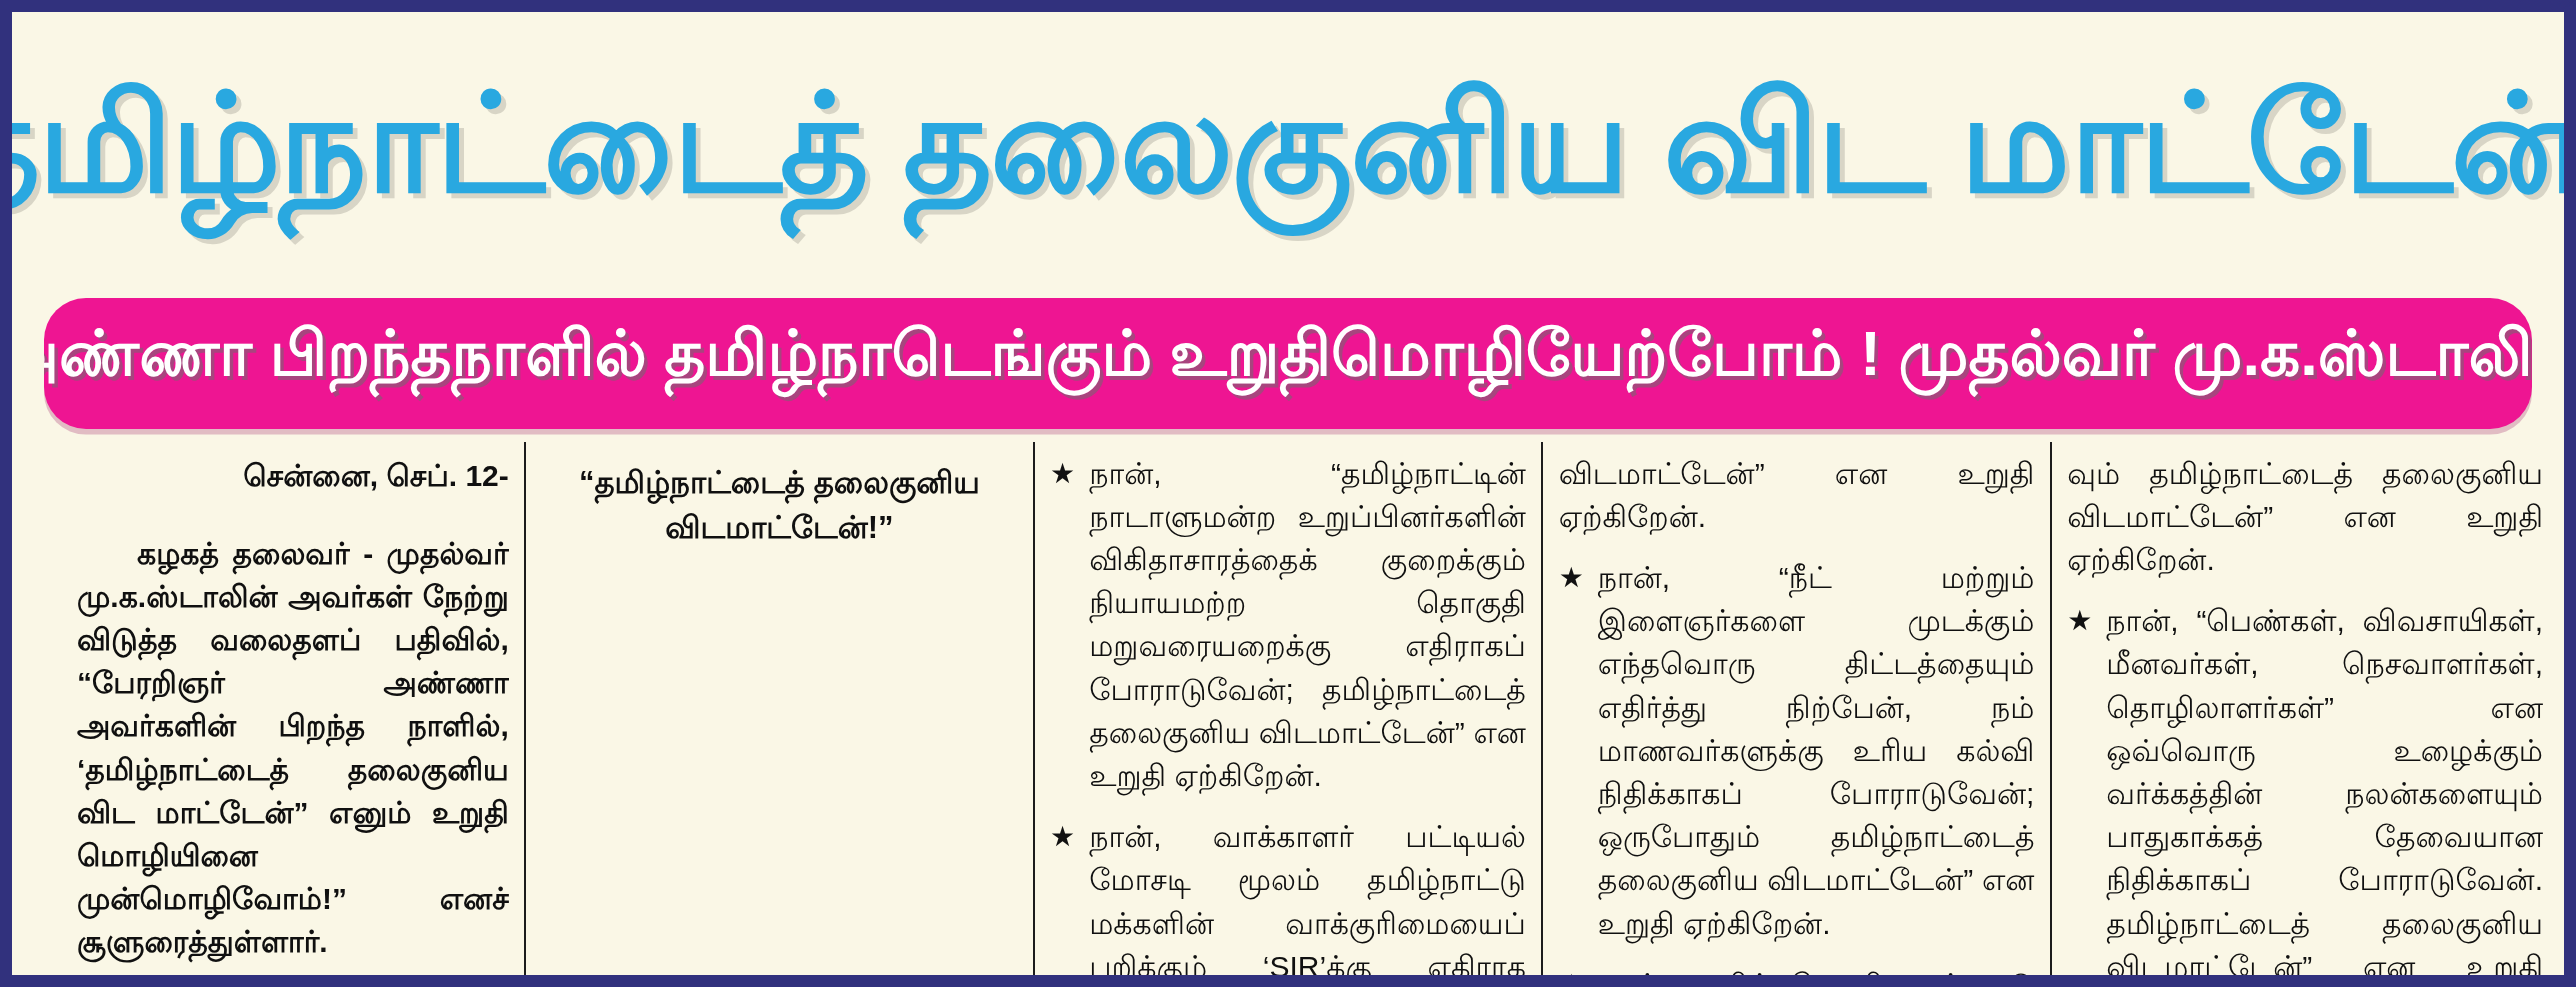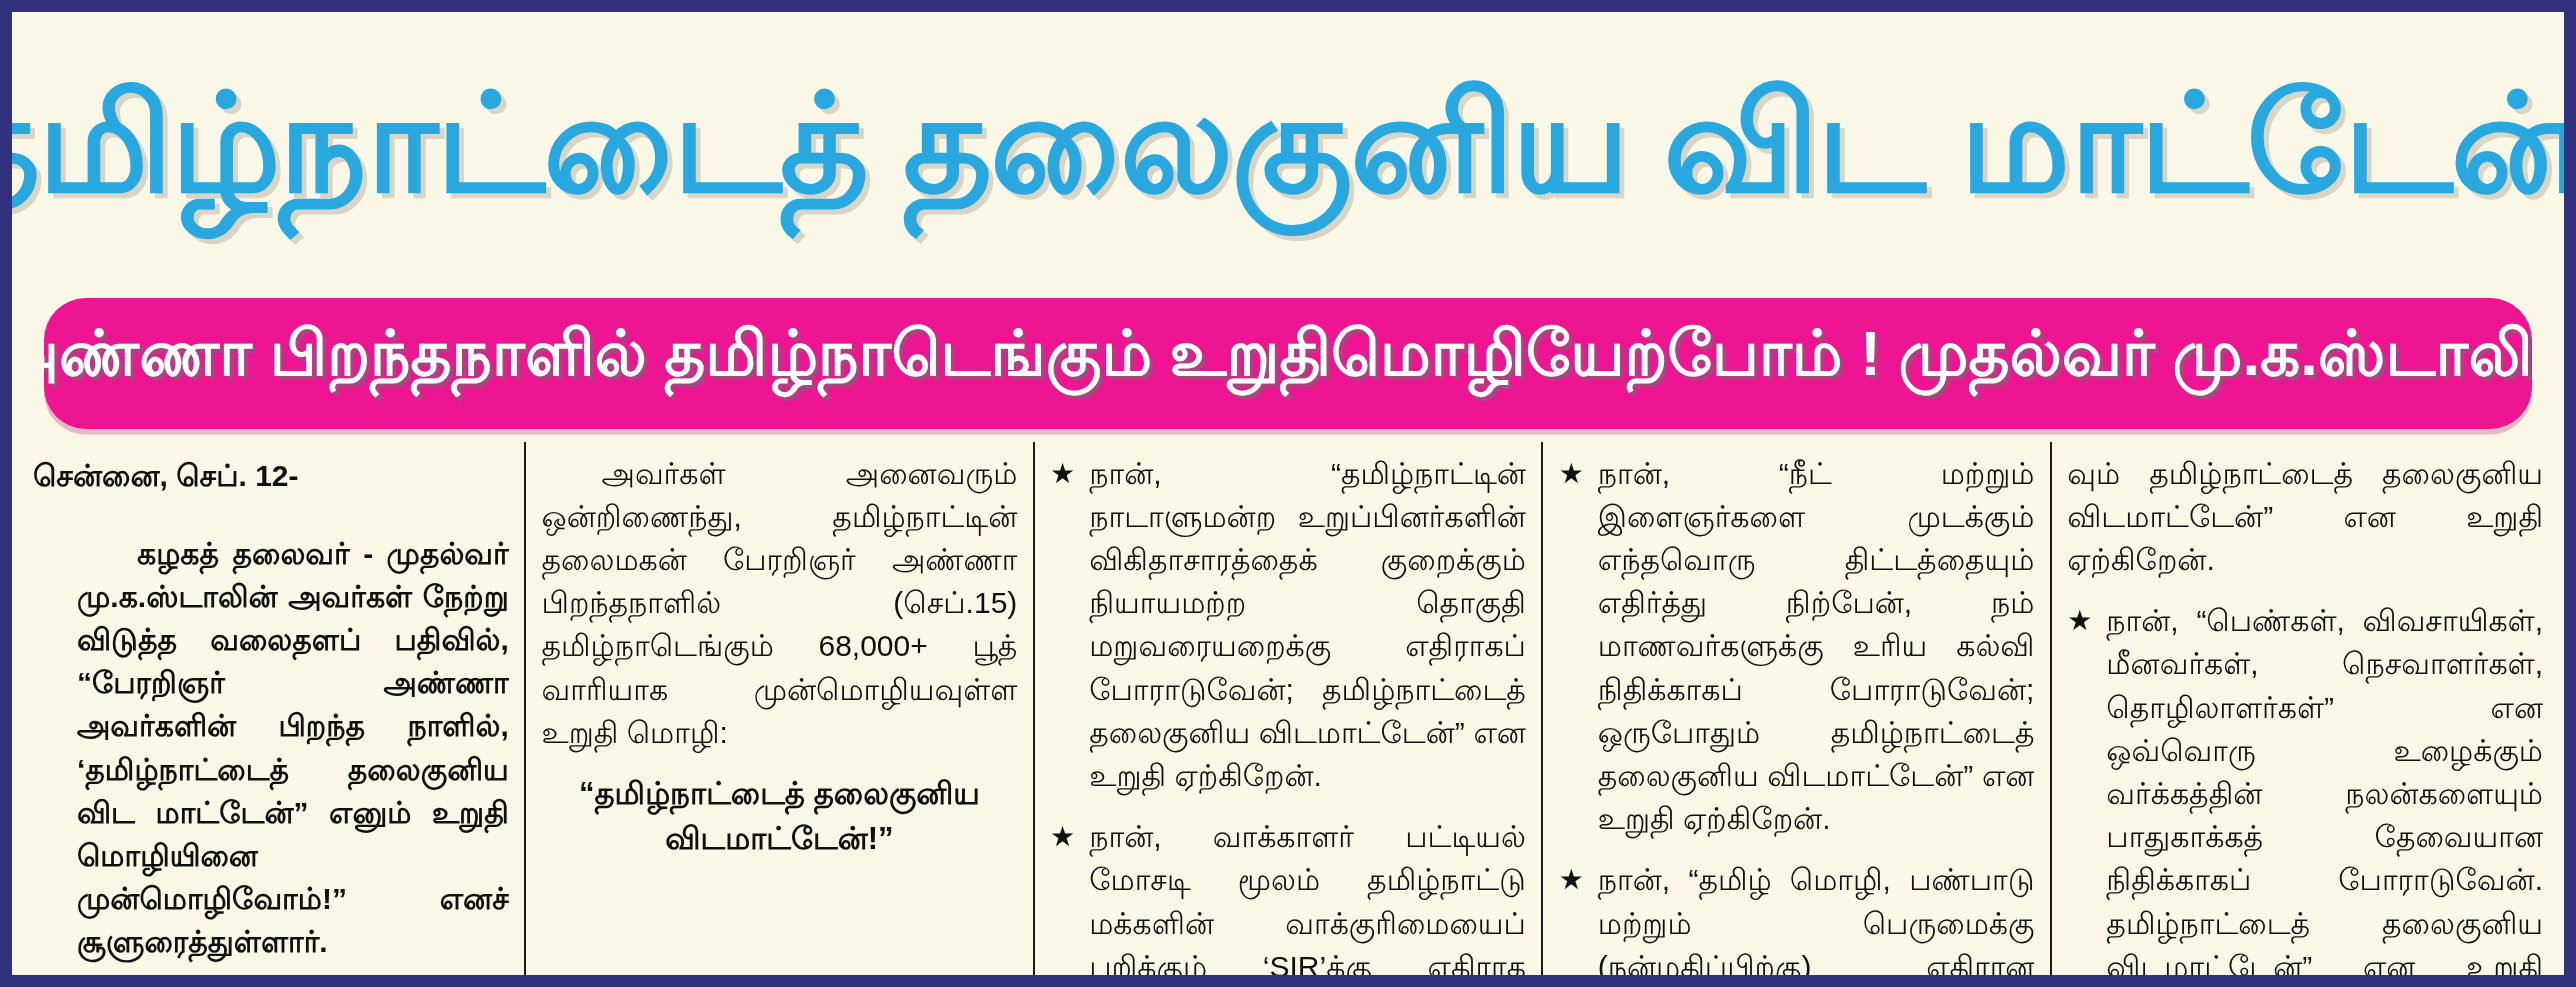--- a/index.html
+++ b/index.html
@@ -57,21 +57,21 @@
     padding: 9.8px 15.4px 5.6px;
     border-right: 2.8px solid #1c1c1c;
     font-size: 30px;
     line-height: 1.44;
     color: var(--text, #101010);
     text-align: justify;
     overflow: hidden;
   }
   .col:last-child { border-right: none; }
   .p { margin: 0 0 18px; }
-  .p-dateline { font-weight: bold; margin: 2.8px 0 34px; }
+  .p-dateline { text-align: right; font-weight: bold; margin: 2.8px 0 34px; }
   .p-lead { font-weight: bold; text-indent: 60px; margin-left: 44px; }
   .p-indent { text-indent: 60px; }
   .p-cont { }
   .p-quote { font-weight: bold; text-align: center; font-size: 31px; text-indent: 0; margin: 9.8px 0 21px; }
   .star-item { display: flex; gap: 14px; margin: 0 0 18px; }
   .star-glyph { flex: 0 0 auto; font-size: 28px; line-height: 1.55; color: #111; }
   .star-text { flex: 1 1 auto; min-width: 0; text-align: justify; }
 </style>
 </head>
 <body style="--bg: #faf7e6; --border: #31317d; --headline: #29a8e0; --banner: #ee1592; --text: #101010;">
@@ -80,34 +80,34 @@
 
 <div class="banner">பேரறிஞர் அண்ணா பிறந்தநாளில் தமிழ்நாடெங்கும் உறுதிமொழியேற்போம் ! முதல்வர் மு.க.ஸ்டாலின் சூளுரை !</div>
 
 <div class="article" id="article">
     <div class="col">
       <div class="p p-dateline">சென்னை, செப். 12-</div>
       <div class="p p-lead">கழகத் தலைவர் - முதல்வர் மு.க.ஸ்டாலின் அவர்கள் நேற்று விடுத்த வலைதளப் பதிவில், “பேரறிஞர் அண்ணா அவர்களின் பிறந்த நாளில், ‘தமிழ்நாட்டைத் தலைகுனிய விட மாட்டேன்” எனும் உறுதி மொழியினை முன்மொழிவோம்!” எனச் சூளுரைத்துள்ளார்.</div>
       <div class="p p-indent">கழகத் தலைவர் அவர்களின் வலைதளப் பதிவு வருமாறு:-</div>
     </div>
     <div class="col">
-      <div class="p p-indent">அவர்கள் அனைவரும் ஒன்றிணைந்து, தமிழ்நாட்டின் தலைமகன் பேரறிஞர் அண்ணா பிறந்தநாளில் (செப்.15) தமிழ்நாடெங்கும் 68,000+ பூத் வாரியாக முன்மொழியவுள்ள உறுதி மொழி:</div>
       <div class="p p-quote">“தமிழ்நாட்டைத் தலைகுனிய விடமாட்டேன்!”</div>
     </div>
     <div class="col">
       <div class="star-item">
         <span class="star-glyph">★</span>
         <div class="star-text">நான், “தமிழ்நாட்டின் நாடாளுமன்ற உறுப்பினர்களின் விகிதாசாரத்தைக் குறைக்கும் நியாயமற்ற தொகுதி மறுவரையறைக்கு எதிராகப் போராடுவேன்; தமிழ்நாட்டைத் தலைகுனிய விடமாட்டேன்” என உறுதி ஏற்கிறேன்.</div>
       </div>
       <div class="star-item">
         <span class="star-glyph">★</span>
         <div class="star-text">நான், வாக்காளர் பட்டியல் மோசடி மூலம் தமிழ்நாட்டு மக்களின் வாக்குரிமையைப் பறிக்கும் ‘SIR’க்கு எதிராக நிற்பேன்; தமிழ்நாட்டைத் தலைகுனிய</div>
       </div>
     </div>
     <div class="col">
+      <div class="p p-cont">விடமாட்டேன்” என உறுதி ஏற்கிறேன்.</div>
       <div class="star-item">
         <span class="star-glyph">★</span>
         <div class="star-text">நான், “நீட் மற்றும் இளைஞர்களை முடக்கும் எந்தவொரு திட்டத்தையும் எதிர்த்து நிற்பேன், நம் மாணவர்களுக்கு உரிய கல்வி நிதிக்காகப் போராடுவேன்; ஒருபோதும் தமிழ்நாட்டைத் தலைகுனிய விடமாட்டேன்” என உறுதி ஏற்கிறேன்.</div>
       </div>
       <div class="star-item">
         <span class="star-glyph">★</span>
         <div class="star-text">நான், “தமிழ் மொழி, பண்பாடு மற்றும் பெருமைக்கு (நன்மதிப்பிற்கு) எதிரான எந்தவொரு பாகுபாட்டையும் எதிர்த்துப் போராடுவேன். எதற்காக</div>
       </div>
     </div>
     <div class="col">

